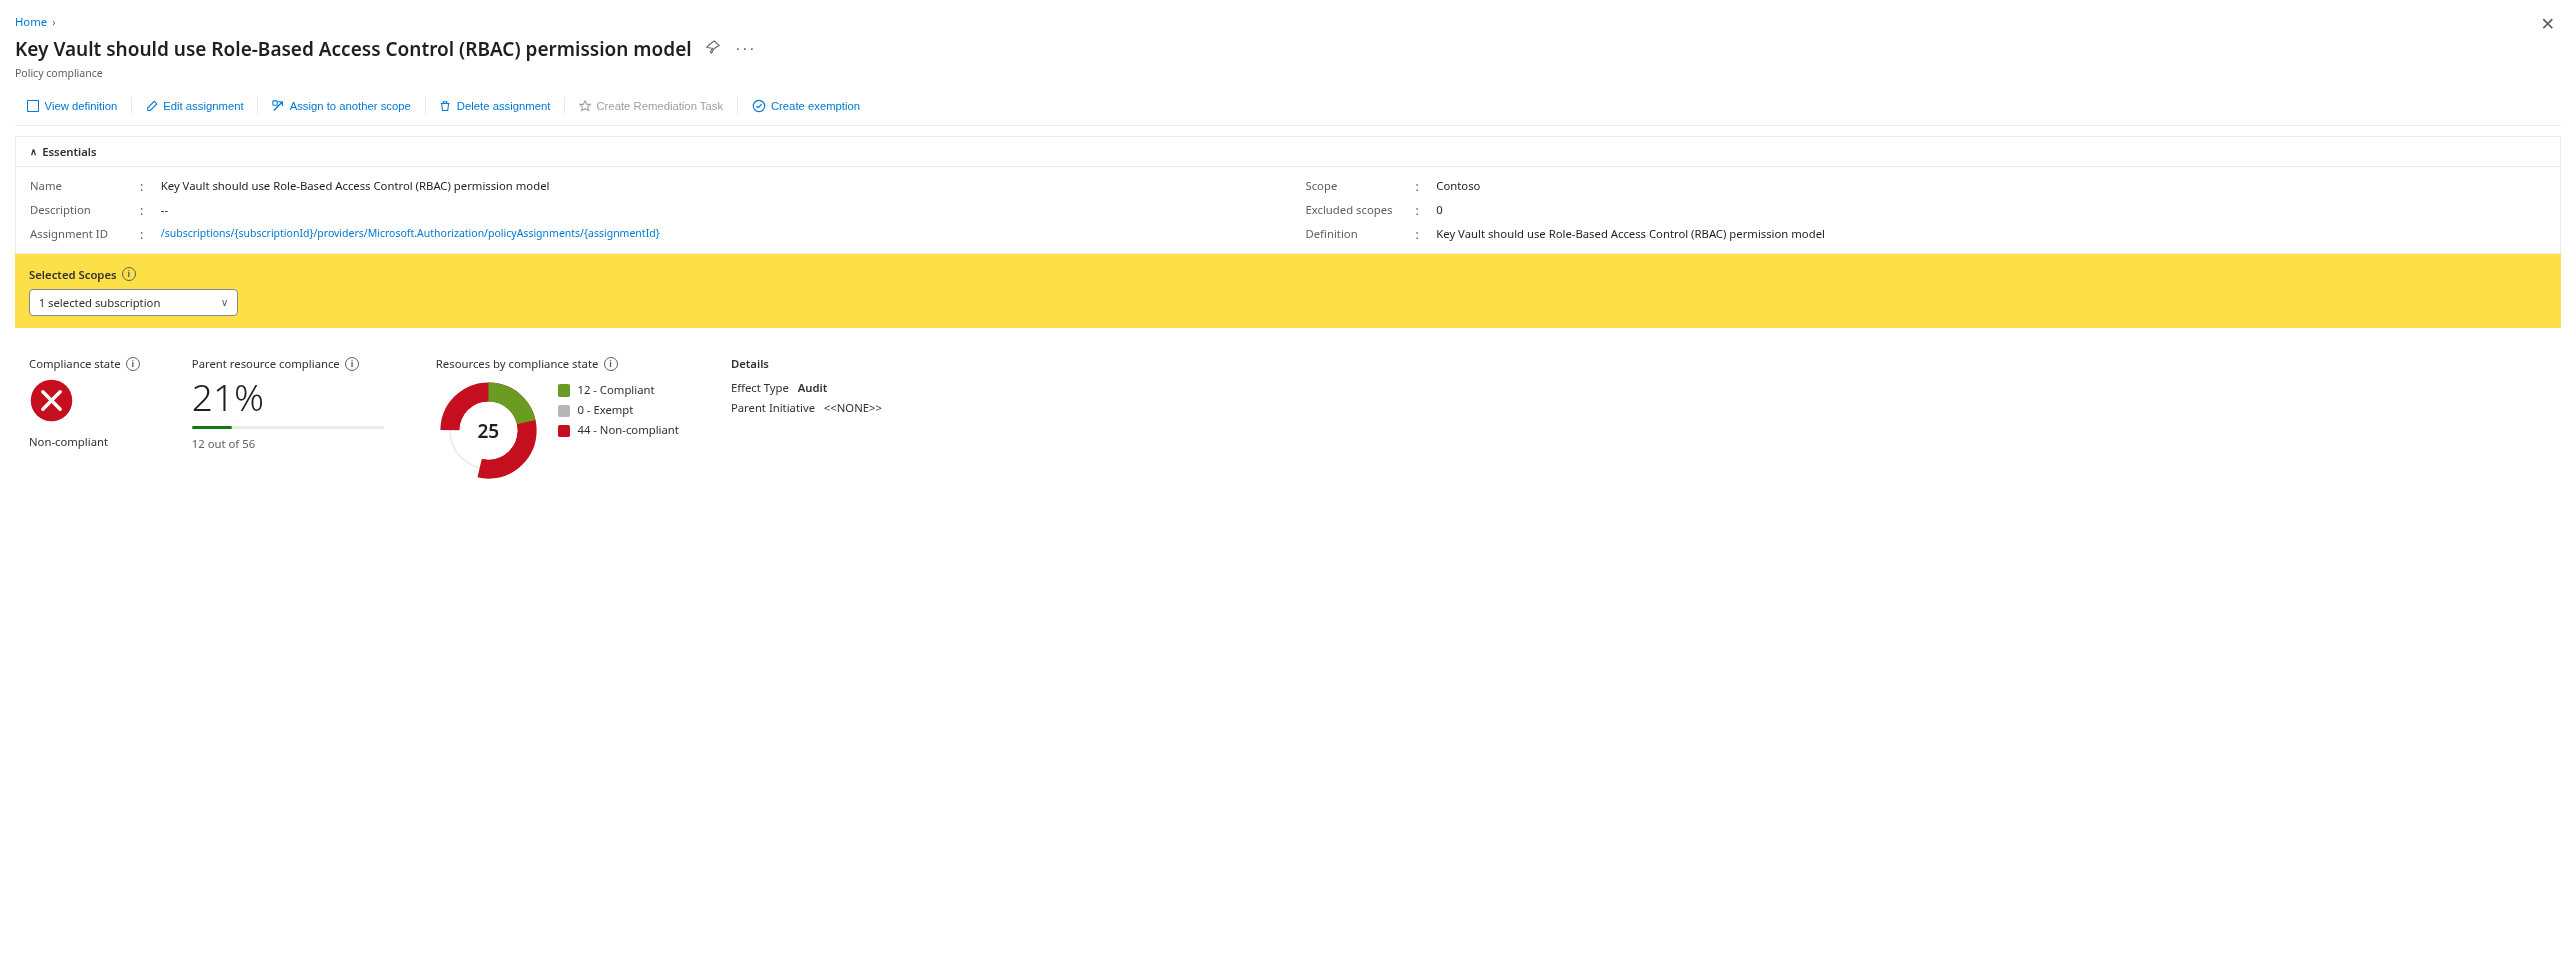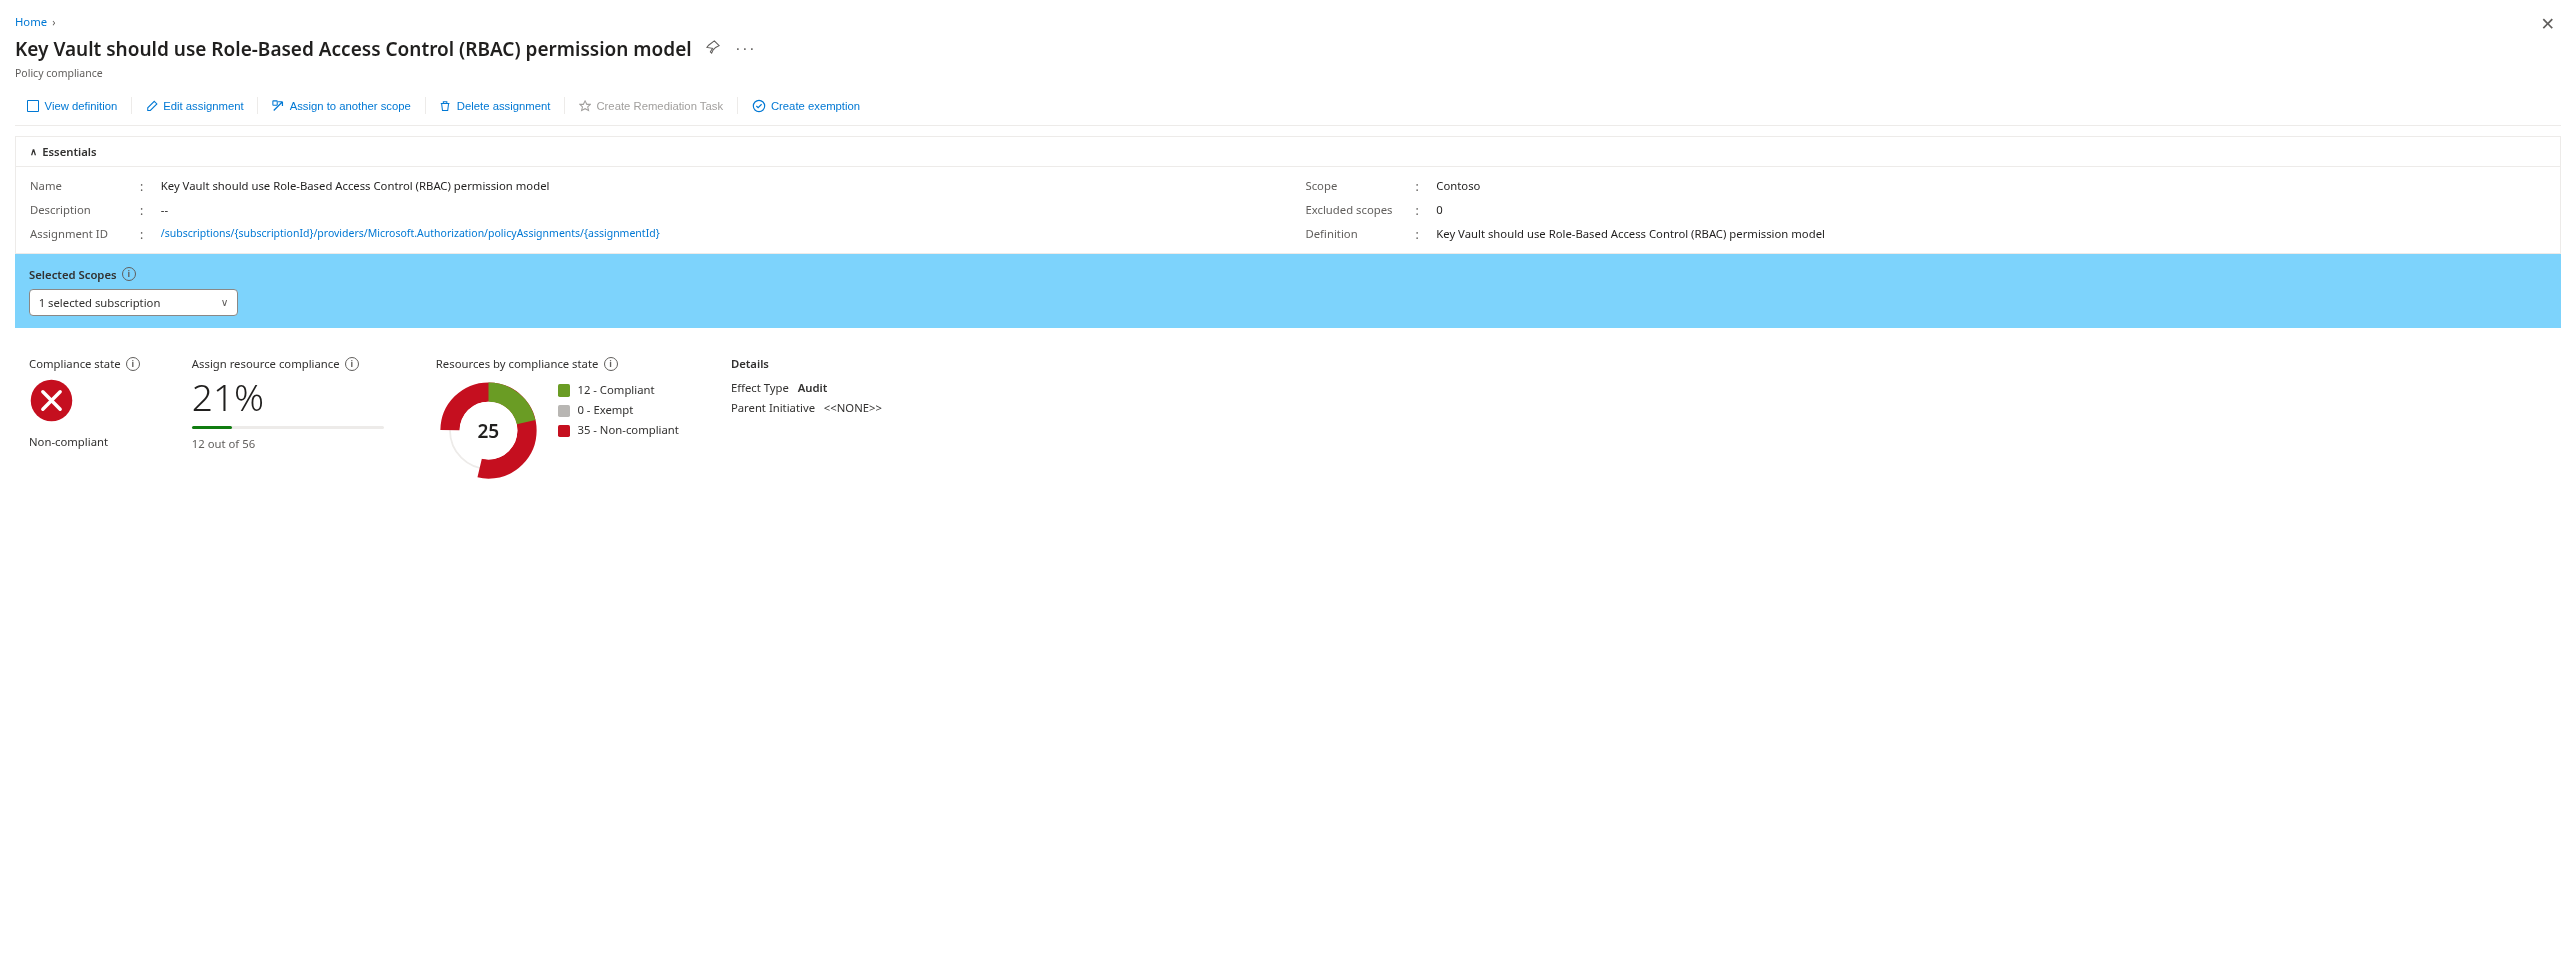--- a/index.html
+++ b/index.html
@@ -149,21 +149,21 @@
       color: #201f1e;
       font-size: 11.3px;
     }
     .essentials-value-link {
       color: #0078d4;
       font-size: 10.5px;
       word-break: break-all;
     }
 
     .scope-section {
-      background: #7dd3fc;
+      background: #fde047;
       padding: 12.2px 14px;
       margin-top: 0;
     }
     .scope-label-row {
       display: flex;
       align-items: center;
       gap: 5.2px;
       font-size: 11.3px;
       font-weight: 600;
       margin-bottom: 7px;
@@ -447,21 +447,21 @@
       </div>
       <svg class="compliance-state-icon" width="45" height="45" viewBox="0 0 52 52">
         <circle cx="26" cy="26" r="24" fill="#c50f1f"></circle>
         <path d="M16 16 L36 36 M36 16 L16 36" stroke="white" stroke-width="4" stroke-linecap="round"></path>
       </svg>
       <span class="non-compliant-label">Non-compliant</span>
     </div>
 
     <div class="metric-block" style="min-width:174px;">
       <div class="metric-title">
-        <span>Assign resource compliance</span>
+        <span>Parent resource compliance</span>
         <span class="info-icon">i</span>
       </div>
       <div class="overall-compliance-value">21%</div>
       <div class="compliance-bar-track">
         <div class="compliance-bar-fill" style="width:21%;"></div>
       </div>
       <div class="overall-compliance-sub">12 out of 56</div>
     </div>
 
     <div class="metric-block">
@@ -489,21 +489,21 @@
           <div class="legend-item">
             <div class="legend-color" style="background:#6a9c24;"></div>
             <span>12 - Compliant</span>
           </div>
           <div class="legend-item">
             <div class="legend-color" style="background:#b8b6b3;"></div>
             <span>0 - Exempt</span>
           </div>
           <div class="legend-item">
             <div class="legend-color" style="background:#c50f1f;"></div>
-            <span>35 - Non-compliant</span>
+            <span>44 - Non-compliant</span>
           </div>
         </div>
       </div>
     </div>
 
     <div class="metric-block details-block">
       <div class="details-title">Details</div>
       <div class="details-row">
         <span>Effect Type</span>
         &nbsp;

